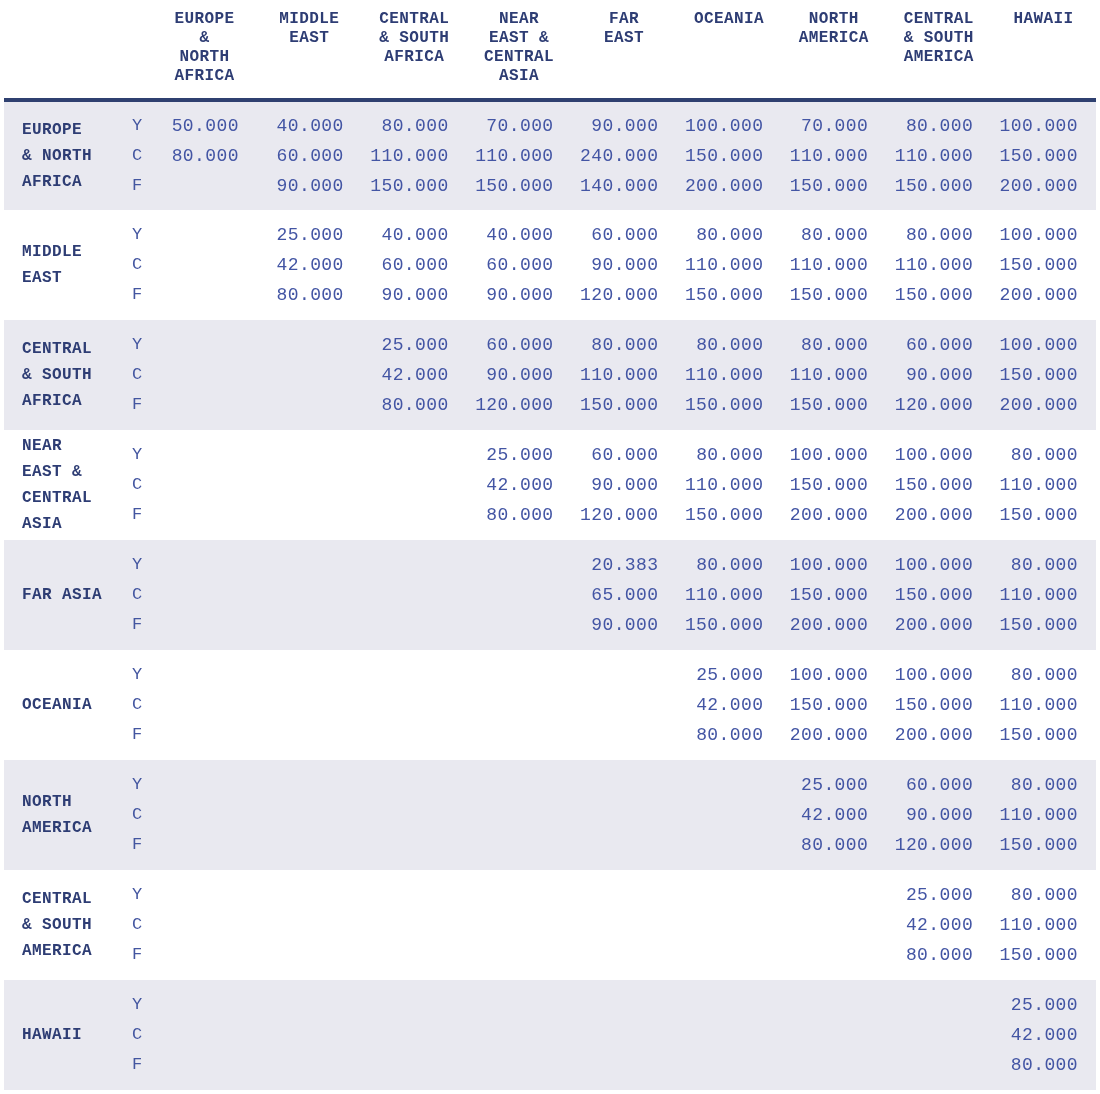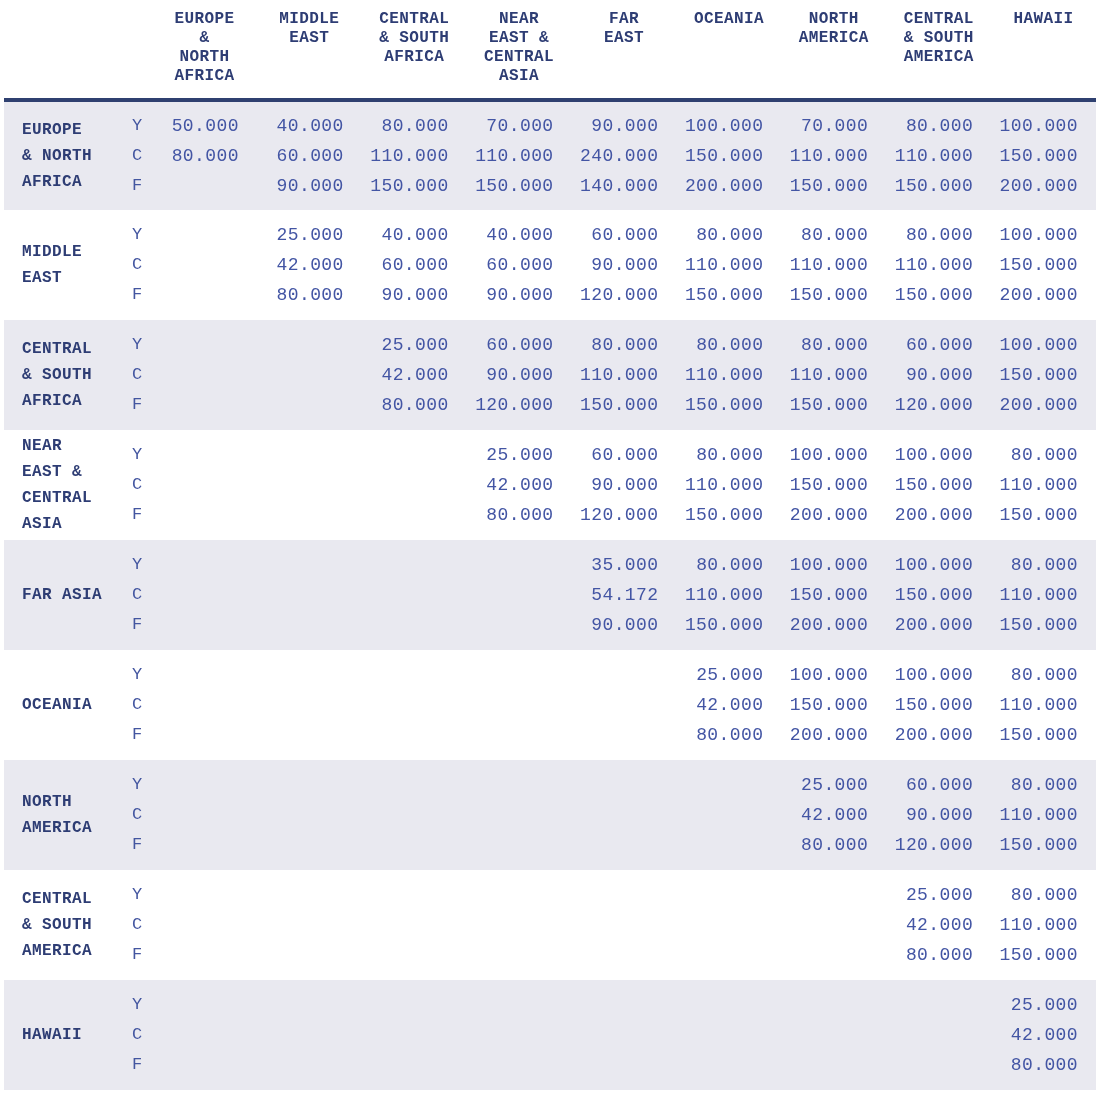--- a/index.html
+++ b/index.html
@@ -366,22 +366,22 @@
             <div class="line"></div>
             <div class="line"></div>
             <div class="line"></div>
           </td>
           <td class="val">
             <div class="line"></div>
             <div class="line"></div>
             <div class="line"></div>
           </td>
           <td class="val">
-            <div class="line">35.000</div>
-            <div class="line">54.172</div>
+            <div class="line">20.383</div>
+            <div class="line">65.000</div>
             <div class="line">90.000</div>
           </td>
           <td class="val">
             <div class="line">80.000</div>
             <div class="line">110.000</div>
             <div class="line">150.000</div>
           </td>
           <td class="val">
             <div class="line">100.000</div>
             <div class="line">150.000</div>

